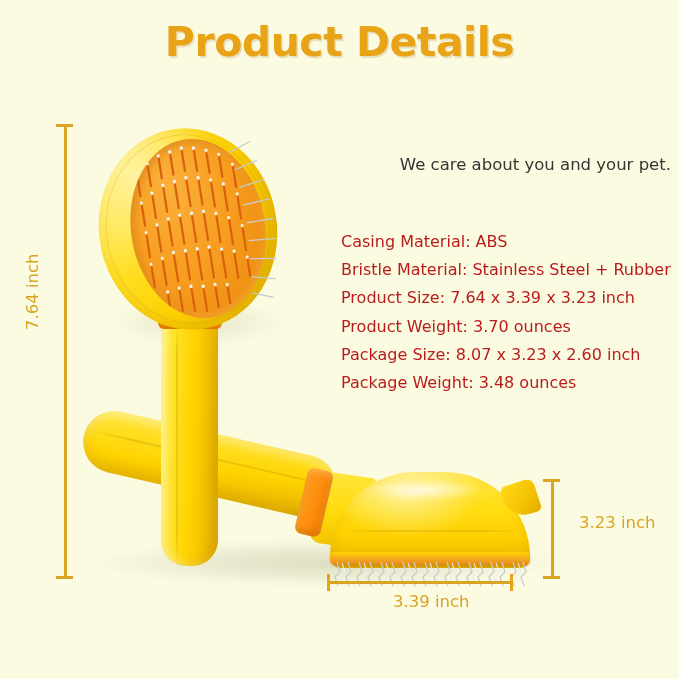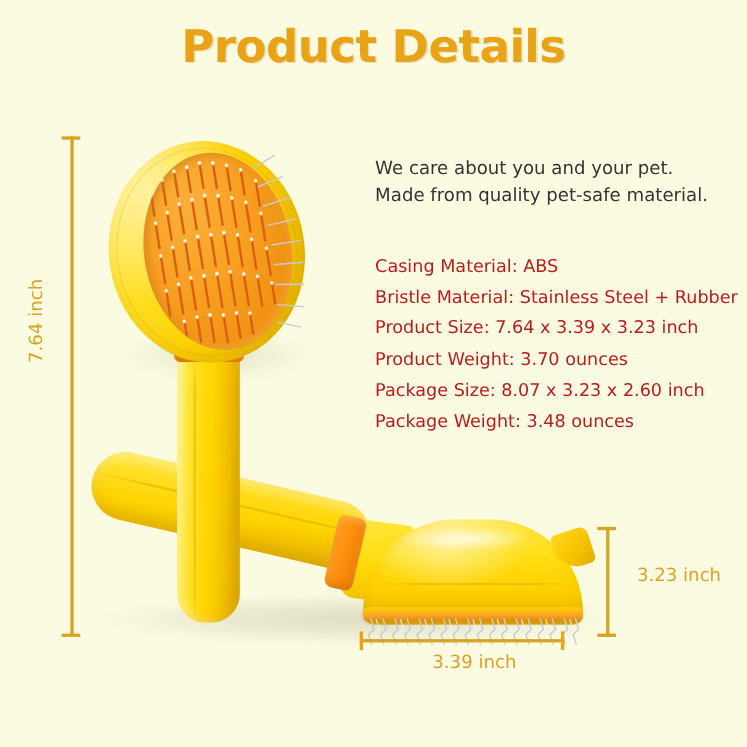--- a/index.html
+++ b/index.html
@@ -17,22 +17,22 @@
     text-align:center;
     font-family:"DejaVu Sans", sans-serif;
     font-size:41px;font-weight:bold;
     letter-spacing:-0.5px;
     color:#E8A317;
     text-shadow:1.5px 1.5px 0 rgba(150,100,10,.18);
   }
 
   
   .intro{
-    position:absolute;left:341px;top:140px;width:330px;
-    font-size:16.5px;line-height:25px;color:#343434;
+    position:absolute;left:341px;top:152px;width:330px;
+    font-size:16.5px;line-height:25px;color:#343434;text-align:right;
   }
   .specs{
     position:absolute;left:341px;top:228px;width:335px;
     font-size:16px;line-height:28.2px;color:#b91c1c;
   }
   .specs .row{white-space:nowrap;}
 
   
   .dimline{position:absolute;background:#D9A323;}
   .v-line{width:2.5px;}
@@ -384,21 +384,20 @@
 
   <div>
     <div class="dimline v-line" style="left:551px;top:479px;height:100px;"></div>
     <div class="cap-h" style="left:543px;top:479px;"></div>
     <div class="cap-h" style="left:543px;top:576px;"></div>
     <div class="dimlabel label-323">3.23 inch</div>
   </div>
 
   <div class="intro">
     <div>We care about you and your pet.</div>
-    <div>Made from quality pet-safe material.</div>
   </div>
 
   <div class="specs">
     <div class="row">Casing Material: ABS</div>
     <div class="row">Bristle Material: Stainless Steel + Rubber</div>
     <div class="row">Product Size: 7.64 x 3.39 x 3.23 inch</div>
     <div class="row">Product Weight: 3.70 ounces</div>
     <div class="row">Package Size: 8.07 x 3.23 x 2.60 inch</div>
     <div class="row">Package Weight: 3.48 ounces</div>
   </div>

